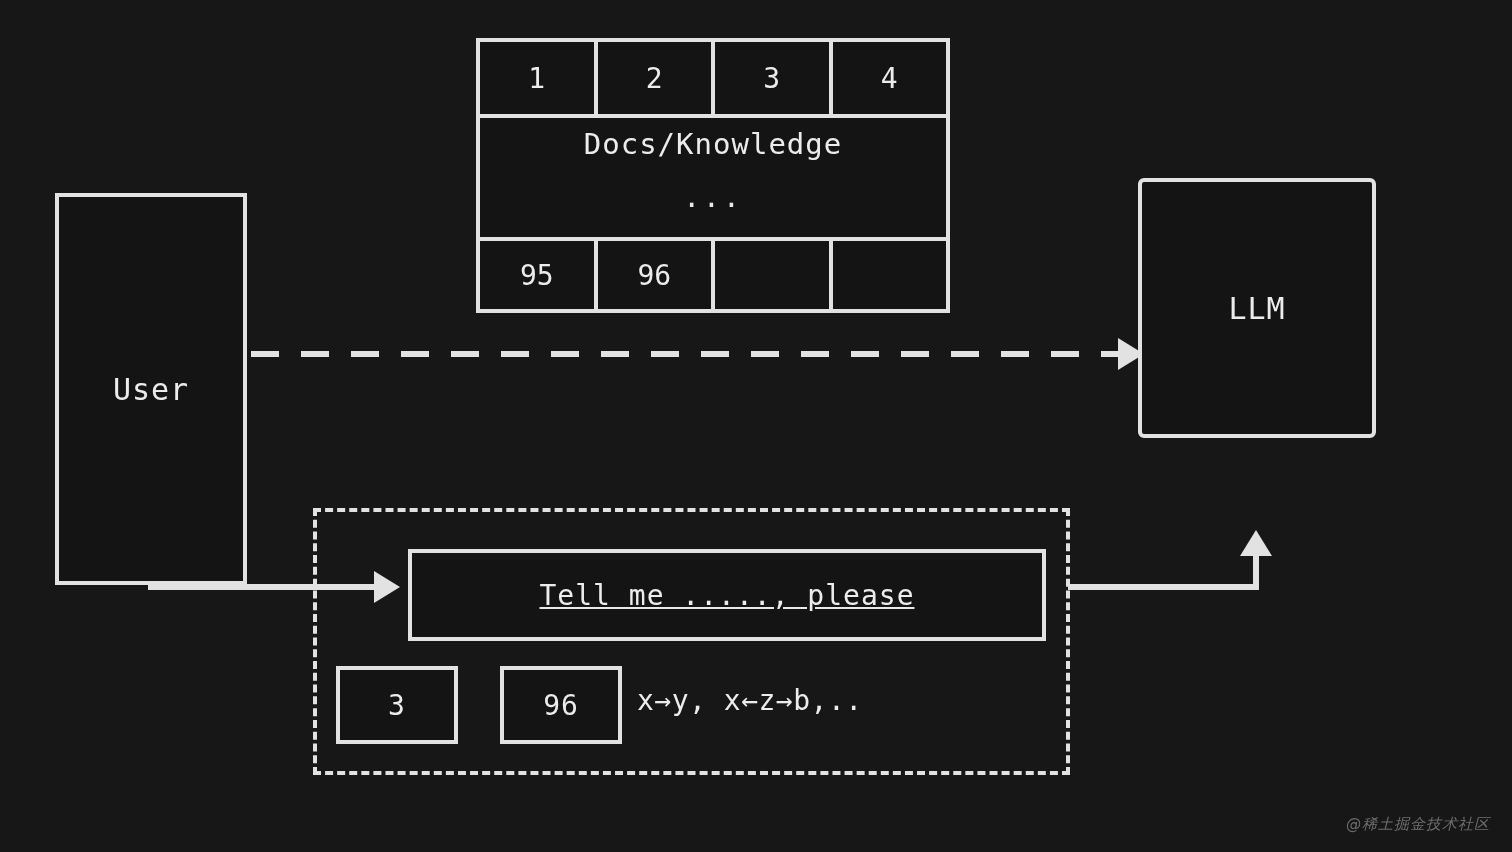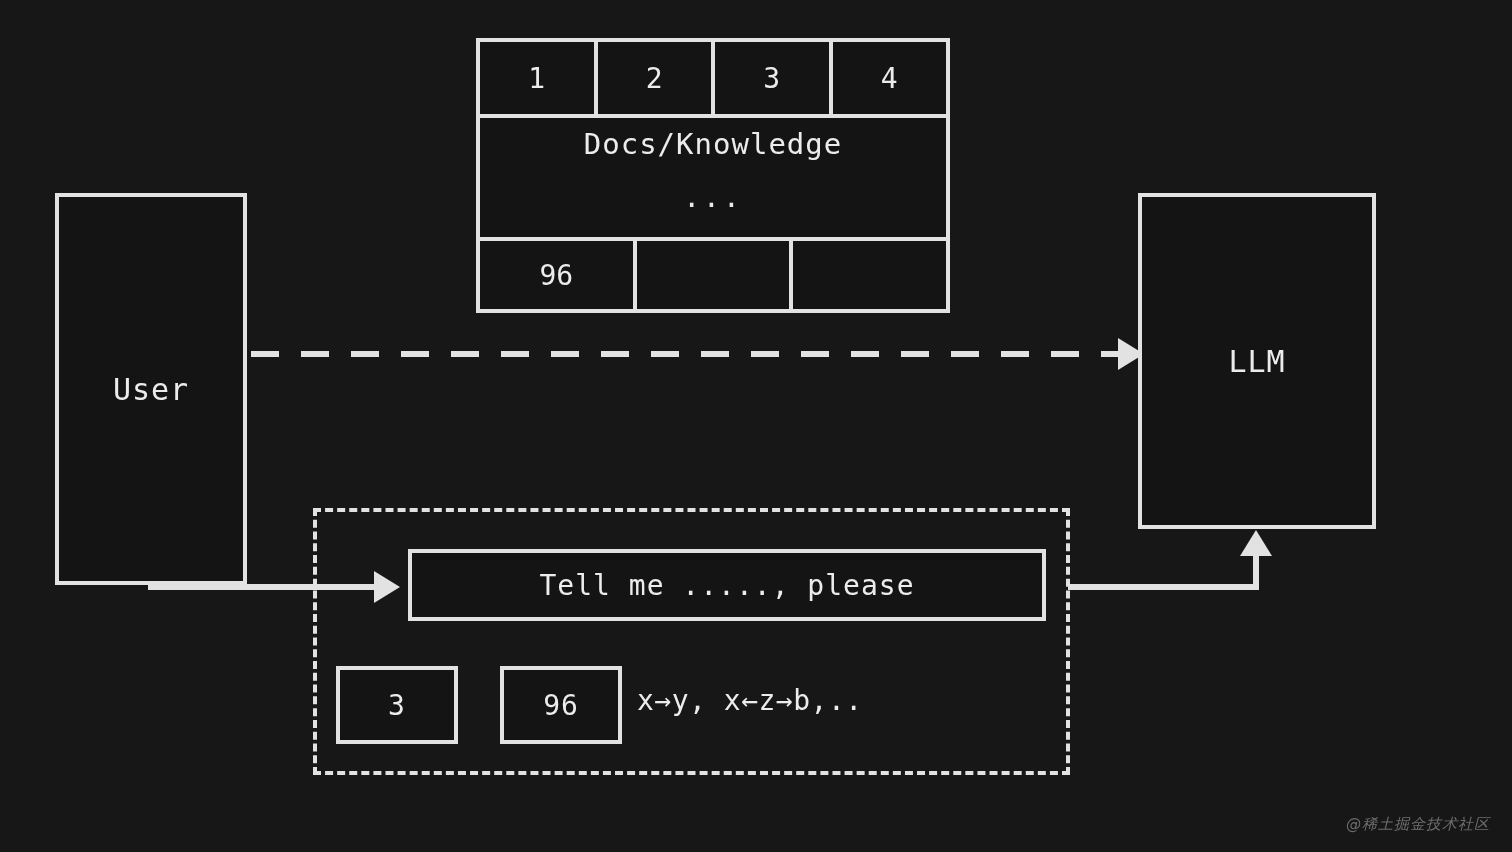--- a/index.html
+++ b/index.html
@@ -29,21 +29,21 @@
   }
   .label {
     font-family: "DejaVu Sans Mono", "Liberation Mono", monospace;
     color: #ececec;
     white-space: pre;
     letter-spacing: 1px;
   }
 
   
   #user-box  { left: 55px;   top: 193px; width: 192px; height: 392px; }
-  #llm-box   { left: 1138px; top: 193px; width: 238px; height: 336px; }
+  #llm-box   { left: 1138px; top: 178px; width: 238px; height: 260px; border-radius: 6px; }
   #user-box .label, #llm-box .label { font-size: 30px; }
 
   
   #kb-table {
     position: absolute;
     left: 476px;
     top: 38px;
     width: 474px;
     height: 275px;
     border: 4px solid #e2e2e2;
@@ -78,21 +78,21 @@
     left: 313px;
     top: 508px;
     width: 757px;
     height: 267px;
     border: 4px dashed #e2e2e2;
     box-sizing: border-box;
   }
 
   
   #prompt-box {
-    left: 408px; top: 549px; width: 638px; height: 72px;
+    left: 408px; top: 549px; width: 638px; height: 92px; text-decoration: underline;
   }
   #prompt-text { font-size: 28px; letter-spacing: 1px; }
 
   
   #chunk-box-1 { left: 336px; top: 666px; width: 122px; height: 78px; }
   #chunk-box-2 { left: 500px; top: 666px; width: 122px; height: 78px; }
   .chunk-label { font-size: 28px; }
 
   #relations {
     position: absolute;
@@ -156,20 +156,21 @@
       <div class="kb-cell">3</div>
       <div class="kb-cell">4</div>
     </div>
 
     <div class="kb-row" id="kb-row-middle">
       <div id="kb-title" class="label">Docs/Knowledge</div>
       <div id="kb-ellipsis">...</div>
     </div>
 
     <div class="kb-row" id="kb-row-bottom">
+      <div class="kb-cell">95</div>
       <div class="kb-cell">96</div>
       <div class="kb-cell"></div>
       <div class="kb-cell"></div>
     </div>
   </div>
 
   <div id="context-box"></div>
 
   <div class="solid-box" id="prompt-box">
     <span id="prompt-text" class="label">Tell me ....., please</span>

